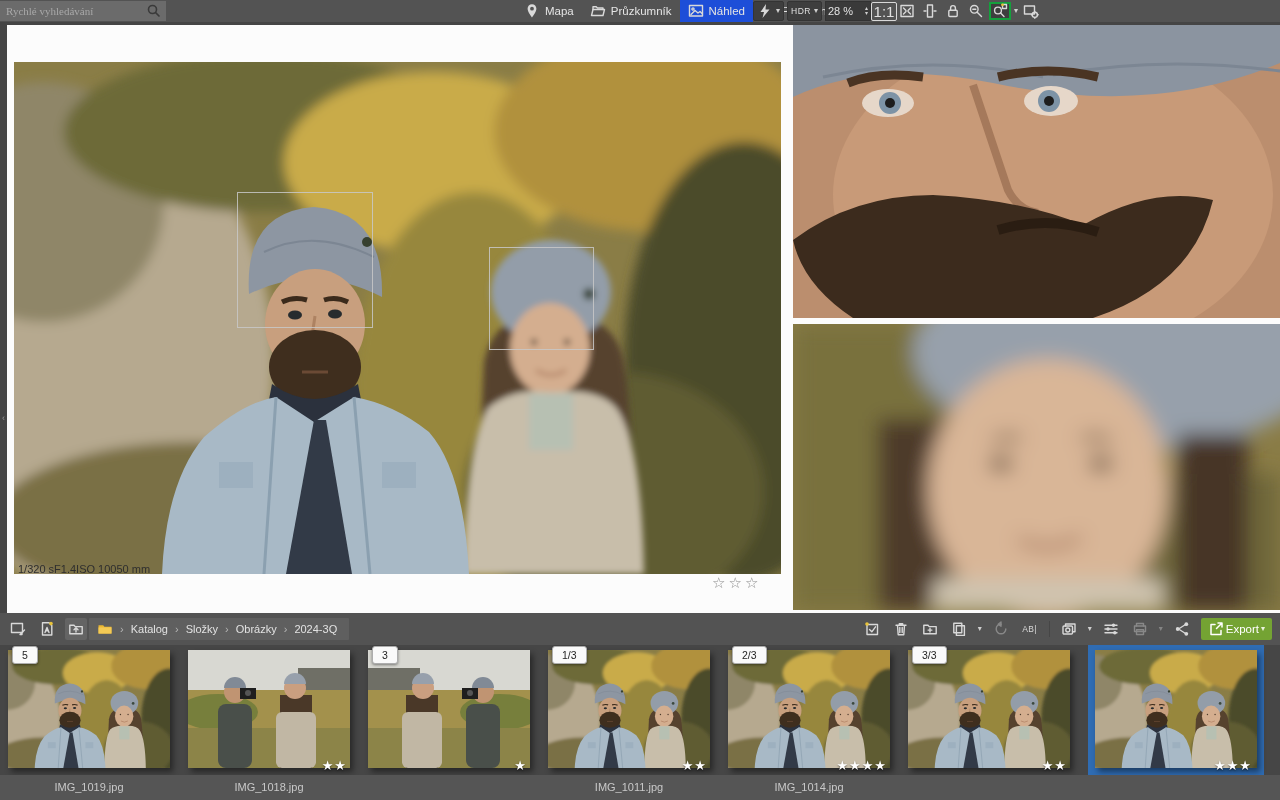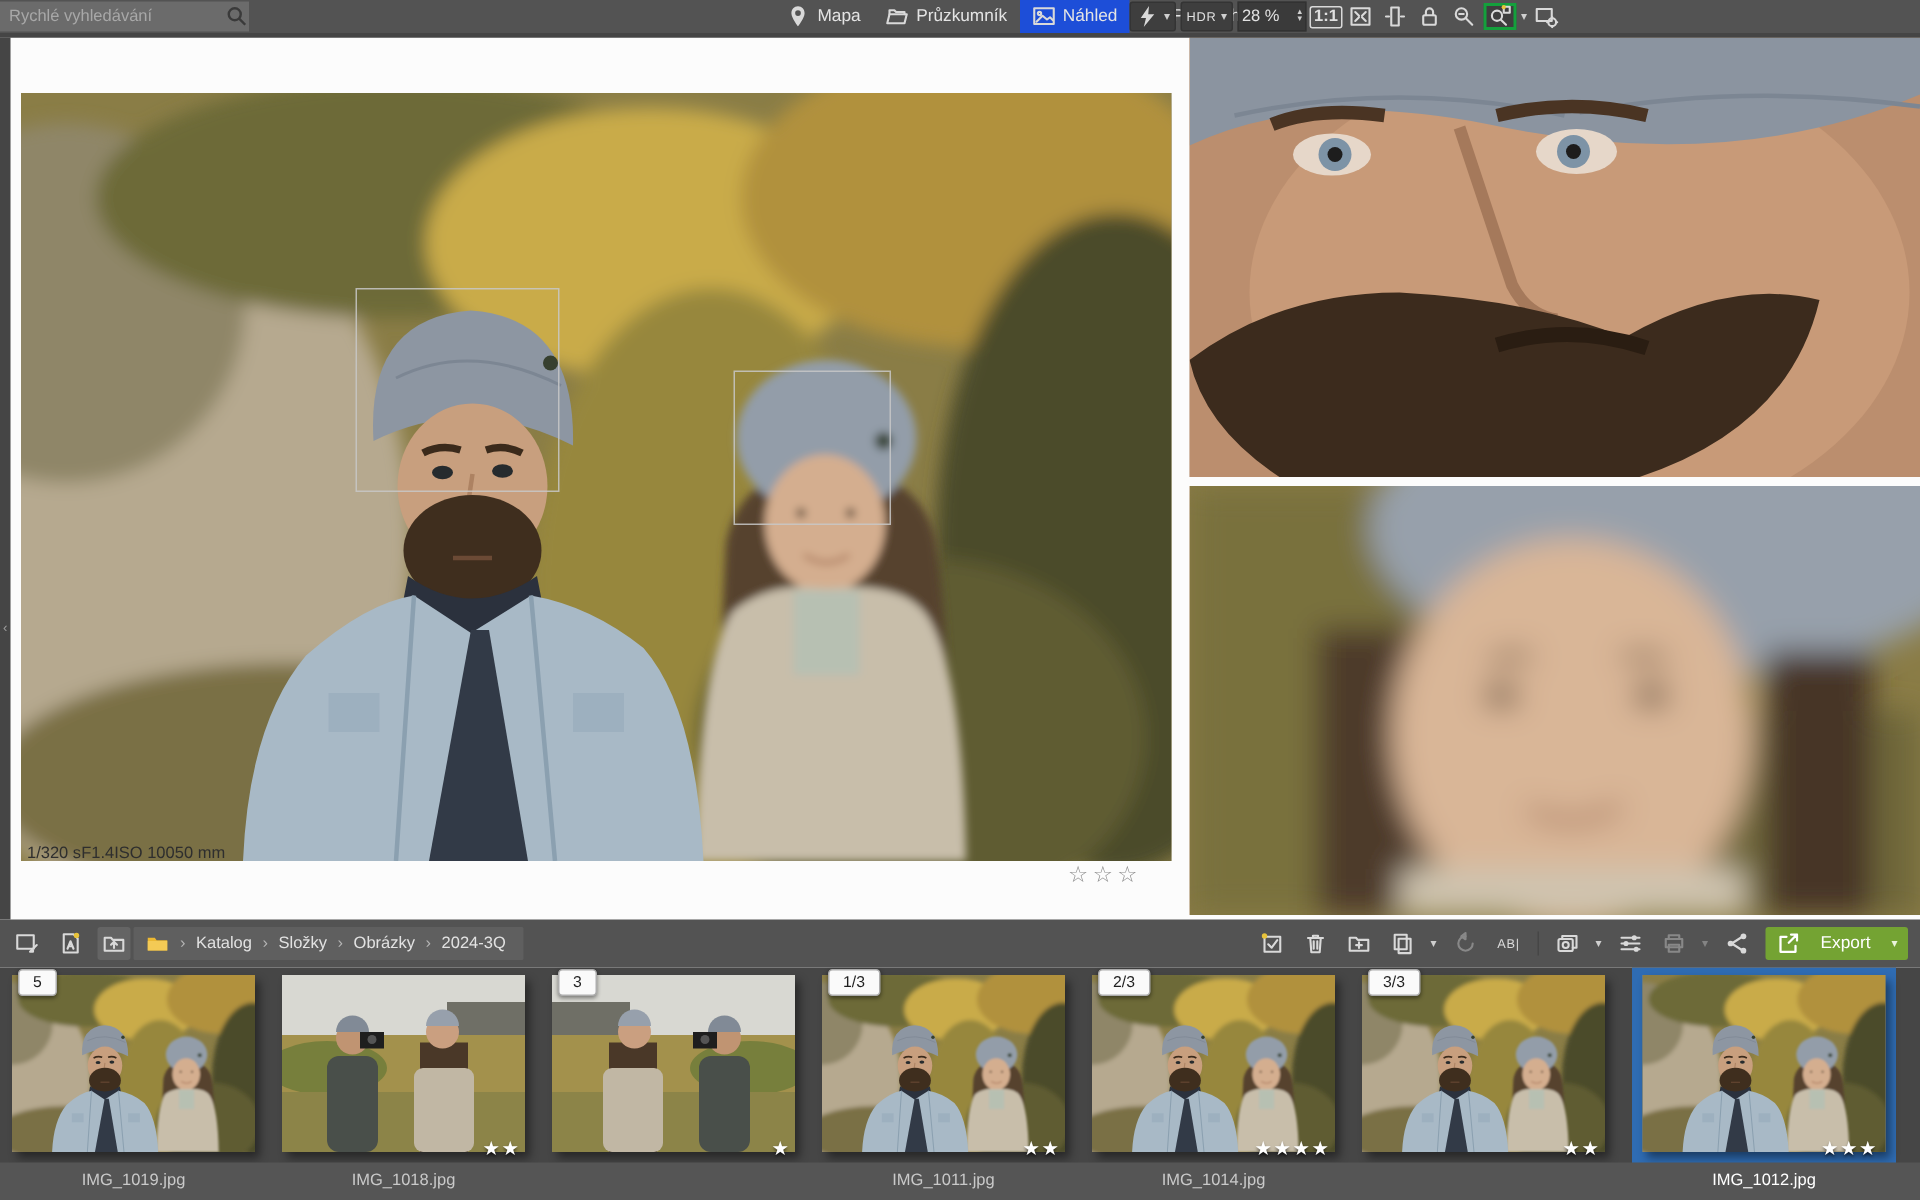--- a/index.html
+++ b/index.html
@@ -10,35 +10,35 @@
   .stroke{fill:none;stroke:#d9d9d9;stroke-width:1.4;stroke-linecap:round;stroke-linejoin:round}
   .fillico{fill:#d9d9d9}
   .caret{font-size:8px;color:#cfcfcf;line-height:1;flex:none}
 
   
   .top-toolbar{position:absolute;left:0;top:0;width:1280px;height:22px;background:#535353;
                border-bottom:3px solid #454545;z-index:30}
   .search-box{position:absolute;left:0;top:1px;width:166px;height:20px;background:#6b6b6b;
               display:flex;align-items:center;padding:0 4px;box-sizing:border-box}
   .search-box input{flex:1;background:transparent;border:none;outline:none;color:#e2e2e2;
-              font-size:11px;font-family:Liberation Sans, sans-serif}
+              font-size:11px;font-family:Liberation Serif, serif}
   .search-box input::placeholder{color:#a8a8a8}
   .nav-cluster{position:absolute;left:516px;top:0;height:22px;display:flex;align-items:center}
   .nav-btn{display:flex;align-items:center;gap:5px;height:22px;padding:0 8px;font-size:11.5px;color:#e4e4e4;cursor:default}
   .nav-btn.active{background:#1d4ed8}
   .tool-cluster{position:absolute;left:753px;top:0;height:22px;display:flex;align-items:center;gap:3px}
   .tool-box{display:flex;align-items:center;gap:3px;background:#3e3e3e;border:1px solid #343434;
             height:16px;padding:1px 3px;border-radius:2px}
   .hdr-label{font-size:8.5px;font-weight:normal;color:#e0e0e0;letter-spacing:.5px}
   .zoom-box{display:flex;align-items:center;background:#3a3a3a;border:1px solid #323232;height:16px;padding:1px 2px}
   .zoom-value{width:34px;text-align:left;font-size:11px;color:#e2e2e2;padding-right:3px}
   .spinner{display:flex;flex-direction:column;justify-content:center}
   .spinner span{font-size:6px;line-height:5px;color:#cfcfcf;text-align:center}
   .tbtn{width:20px;height:20px;display:flex;align-items:center;justify-content:center}
-  .one-one{font-size:11px;font-weight:bold;color:#e0e0e0;border:1px solid #d9d9d9;border-radius:2px;
+  .one-one{font-size:15px;font-weight:normal;color:#e0e0e0;border:1px solid #d9d9d9;border-radius:2px;
            padding:1px 2px;line-height:1}
   .navigator-btn{display:flex;align-items:center;justify-content:center;border:2px solid #14a03c;
                  background:#3e3e3e;height:18px;width:22px;box-sizing:border-box}
 
   
   .canvas{position:absolute;left:0;top:25px;width:1280px;height:588px;background:#fcfcfc;z-index:1}
   .left-strip{position:absolute;left:0;top:0;width:7px;height:588px;background:#454545}
   .collapse-chevron{position:absolute;left:0px;top:388px;width:7px;text-align:center;color:#9c9c9c;font-size:9px}
   .main-photo{position:absolute;left:14px;top:37px;width:767px;height:512px;overflow:hidden;background:#7c7245}
   .photo-svg{width:100%;height:100%}
@@ -56,21 +56,21 @@
   .bt-left{display:flex;align-items:center;gap:9px;margin-left:8px}
   .home-btn{width:22px;height:22px;background:#646464;border-radius:2px;display:flex;align-items:center;justify-content:center;margin-left:8px}
   .breadcrumb{height:22px;background:#5f5f5f;display:flex;align-items:center;gap:7px;padding:0 12px 0 8px;margin-left:2px;border-radius:1px}
   .bc-seg{font-size:11px;color:#e2e2e2;cursor:default}
   .bc-sep{font-size:11px;color:#b5b5b5}
   .bt-right{display:flex;align-items:center;gap:9px;margin-left:auto;margin-right:8px}
   .vdiv{width:1px;height:16px;background:#464646}
   .disabled{opacity:.4}
   .badge-dot{fill:#e8c33a;stroke:none}
   .rename-label{font-size:8.5px;color:#d9d9d9;letter-spacing:.5px}
-  .export-btn{display:flex;align-items:center;gap:14px;background:#74a333;height:22px;padding:0 7px;
+  .export-btn{display:flex;align-items:center;gap:2px;background:#74a333;height:22px;padding:0 7px;
               border-radius:2px;color:#fff;font-size:11.5px}
   .export-btn .caret{color:#eaf3dc}
 
   
   .filmstrip{position:absolute;left:0;top:645px;width:1280px;height:155px;background:#464646;
              display:flex;align-items:flex-start;padding-left:8px;box-sizing:border-box;z-index:10}
   .filmstrip::after{content:"";position:absolute;left:0;bottom:0;width:1280px;height:25px;background:#555}
   .thumb{position:relative;width:162px;height:155px;margin-right:18px;flex:none}
   .thumb.selected{width:176px;margin-right:0;background:#2f6cb3}
   .thumb-photo{position:absolute;left:0;top:5px;width:162px;height:118px;overflow:hidden;background:#8a8a7a;
@@ -567,15 +567,14 @@
   </div>
 
   <div class="thumb selected">
 
     <div class="thumb-photo">
       <svg class="photo-svg" viewBox="0 0 767 512" preserveAspectRatio="xMidYMid slice">
           <use href="#couple"></use>
         </svg>
     </div>
     <div class="thumb-stars">★★★</div>
-    <div class="thumb-name">IMG_1012.jpg</div>
   </div>
 </div>
 
 </body></html>

